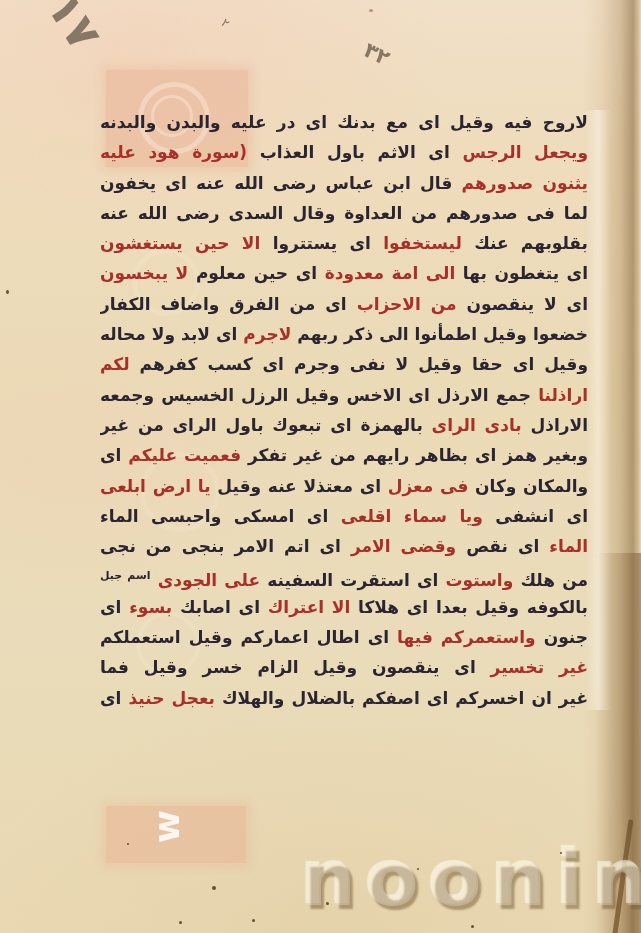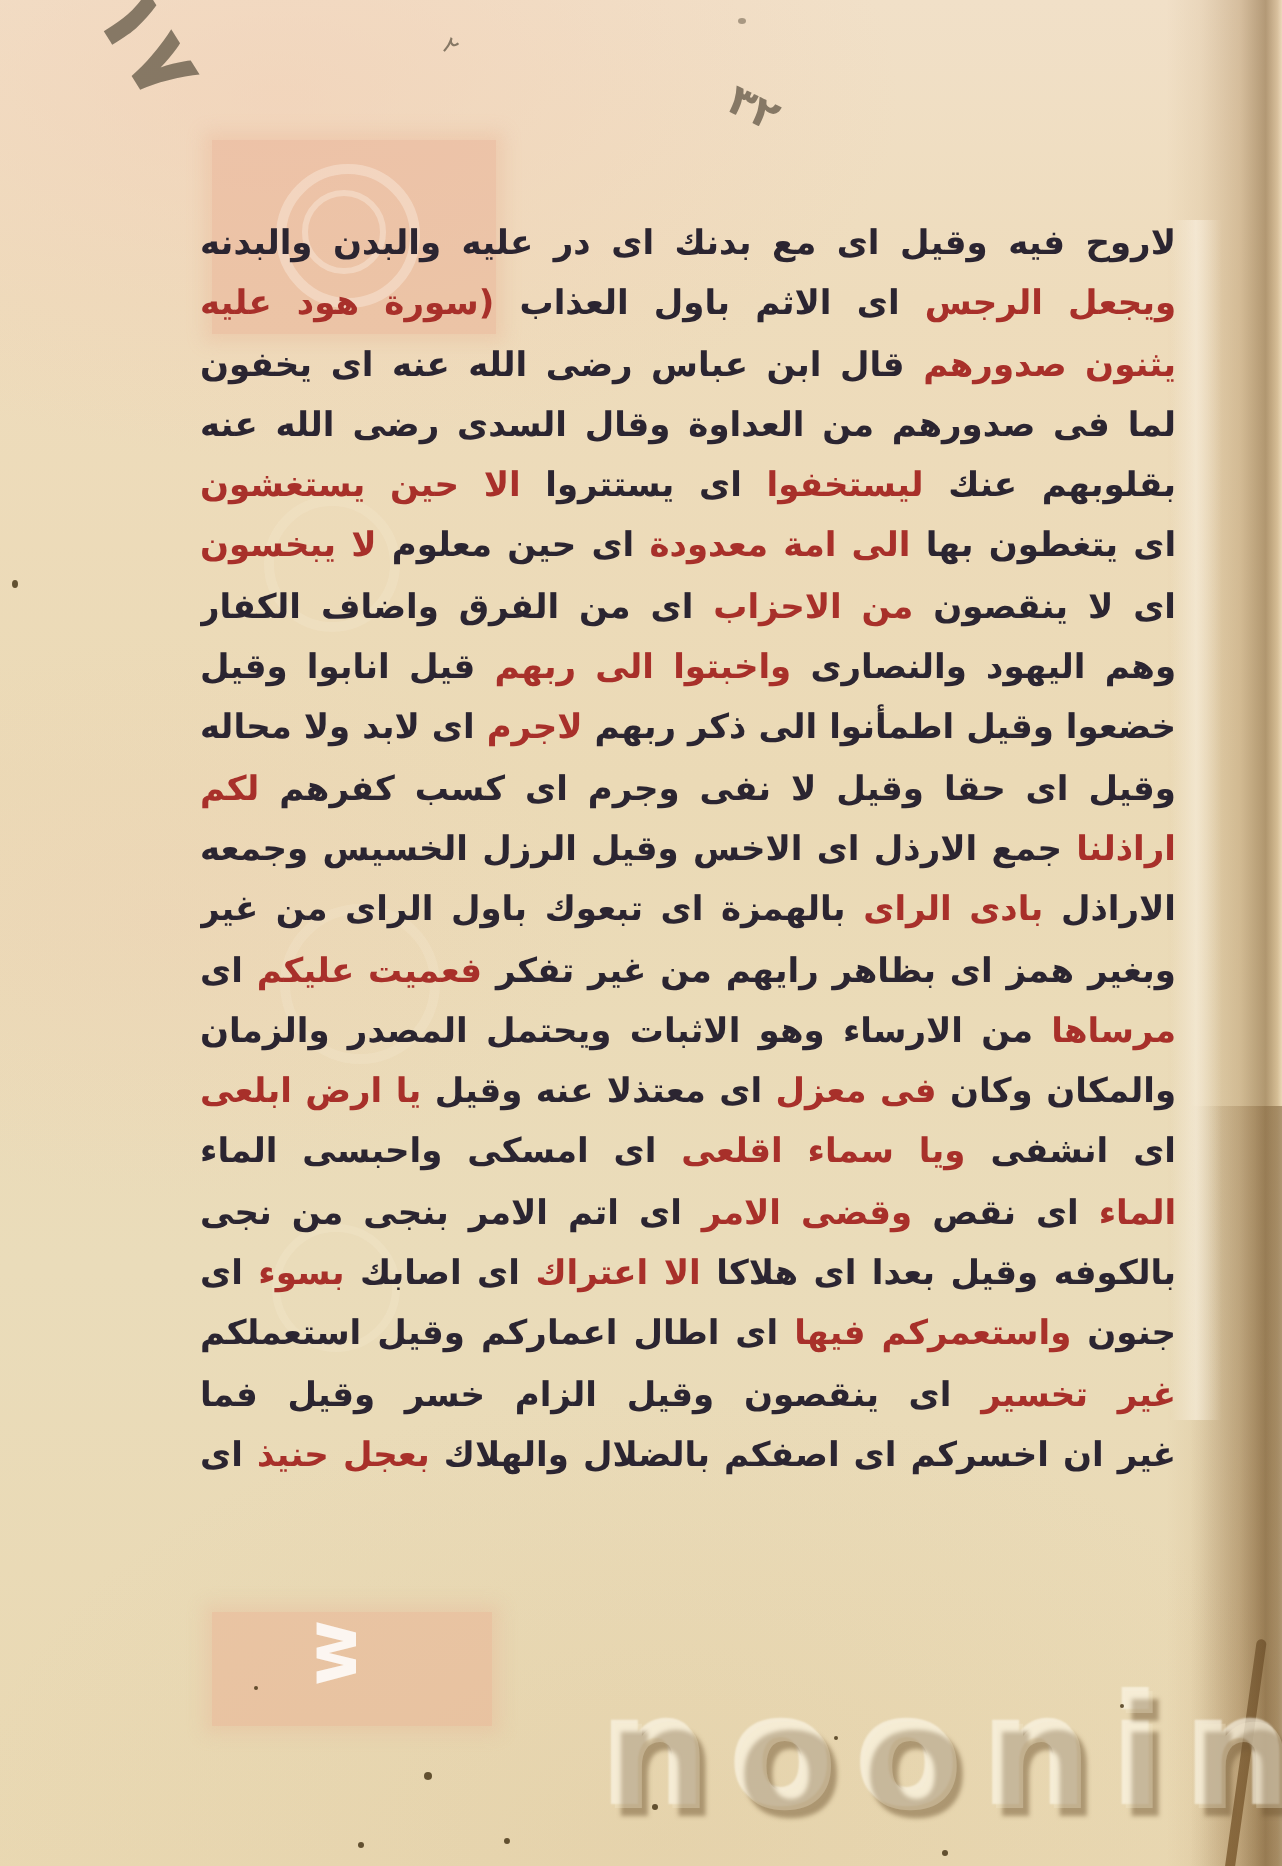--- a/index.html
+++ b/index.html
@@ -93,30 +93,29 @@
   <div class="abs pencil page-number">٣٢</div>
 
   <div class="abs text-block" dir="rtl">
       <div class="line"><span class="seg black">لاروح فيه وقيل اى مع بدنك اى در عليه والبدن والبدنه الزرع</span></div>
       <div class="line"><span class="seg red">ويجعل الرجس</span> <span class="seg black">اى الاثم باول العذاب</span> <span class="seg red">(سورة هود عليه السلام)</span></div>
       <div class="line"><span class="seg red">يثنون صدورهم</span> <span class="seg black">قال ابن عباس رضى الله عنه اى يخفون</span></div>
       <div class="line"><span class="seg black">لما فى صدورهم من العداوة وقال السدى رضى الله عنه اى يعرضون</span></div>
       <div class="line"><span class="seg black">بقلوبهم عنك</span> <span class="seg red">ليستخفوا</span> <span class="seg black">اى يستتروا</span> <span class="seg red">الا حين يستغشون ثيابهم</span></div>
       <div class="line"><span class="seg black">اى يتغطون بها</span> <span class="seg red">الى امة معدودة</span> <span class="seg black">اى حين معلوم</span> <span class="seg red">لا يبخسون</span></div>
       <div class="line"><span class="seg black">اى لا ينقصون</span> <span class="seg red">من الاحزاب</span> <span class="seg black">اى من الفرق واضاف الكفار</span></div>
-      <div class="line"><span class="seg black">وهم اليهود والنصارى</span> <span class="seg red">واخبتوا الى ربهم</span> <span class="seg black">قيل انابوا وقيل</span></div>
       <div class="line"><span class="seg black">خضعوا وقيل اطمأنوا الى ذكر ربهم</span> <span class="seg red">لاجرم</span> <span class="seg black">اى لابد ولا محاله</span></div>
       <div class="line"><span class="seg black">وقيل اى حقا وقيل لا نفى وجرم اى كسب كفرهم</span> <span class="seg red">لكم النار</span></div>
       <div class="line"><span class="seg red">اراذلنا</span> <span class="seg black">جمع الارذل اى الاخس وقيل الرزل الخسيس وجمعه</span></div>
       <div class="line"><span class="seg black">الاراذل</span> <span class="seg red">بادى الراى</span> <span class="seg black">بالهمزة اى تبعوك باول الراى من غير تامل</span></div>
       <div class="line"><span class="seg black">وبغير همز اى بظاهر رايهم من غير تفكر</span> <span class="seg red">فعميت عليكم</span> <span class="seg black">اى خفيت</span></div>
-      <div class="line"><span class="seg red">مرساها</span> <span class="seg black">من الارساء وهو الاثبات ويحتمل المصدر والزمان</span></div>
       <div class="line"><span class="seg black">والمكان وكان</span> <span class="seg red">فى معزل</span> <span class="seg black">اى معتذلا عنه وقيل</span> <span class="seg red">يا ارض ابلعى ماءك</span></div>
       <div class="line"><span class="seg black">اى انشفى</span> <span class="seg red">ويا سماء اقلعى</span> <span class="seg black">اى امسكى واحبسى الماء</span> </div>
       <div class="line"><span class="seg red">الماء</span> <span class="seg black">اى نقص</span> <span class="seg red">وقضى الامر</span> <span class="seg black">اى اتم الامر بنجى من نجى واهلك</span></div>
+      <div class="line"><span class="seg black">من هلك</span> <span class="seg red">واستوت</span> <span class="seg black">اى استقرت السفينه</span> <span class="seg red">على الجودى</span> <span class="seg black small">اسم جبل</span></div>
       <div class="line"><span class="seg black">بالكوفه وقيل بعدا اى هلاكا</span> <span class="seg red">الا اعتراك</span> <span class="seg black">اى اصابك</span> <span class="seg red">بسوء</span> <span class="seg black">اى</span></div>
       <div class="line"><span class="seg black">جنون</span> <span class="seg red">واستعمركم فيها</span> <span class="seg black">اى اطال اعماركم وقيل استعملكم فى عمارتها</span></div>
       <div class="line"><span class="seg red">غير تخسير</span> <span class="seg black">اى ينقصون وقيل الزام خسر وقيل فما تزيدوننى</span></div>
       <div class="line"><span class="seg black">غير ان اخسركم اى اصفكم بالضلال والهلاك</span> <span class="seg red">بعجل حنيذ</span> <span class="seg black">اى</span></div>
     </div>
 
   <div class="abs wm-side">w</div>
   <div class="abs wm-bottom">noonin</div>
 
   <div class="abs dot d1"></div>

